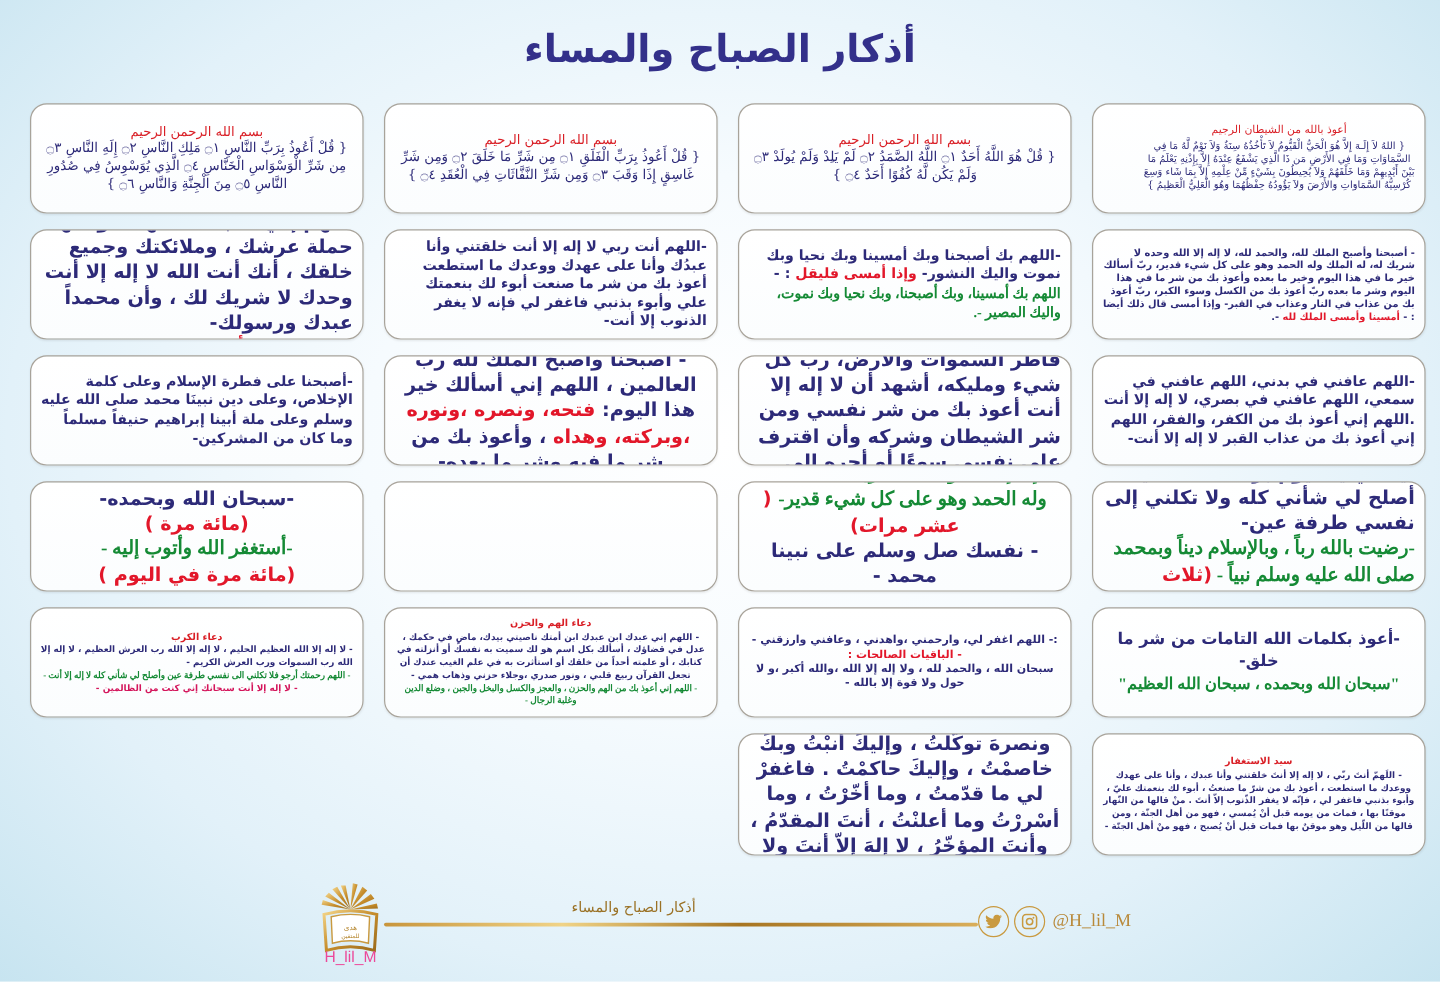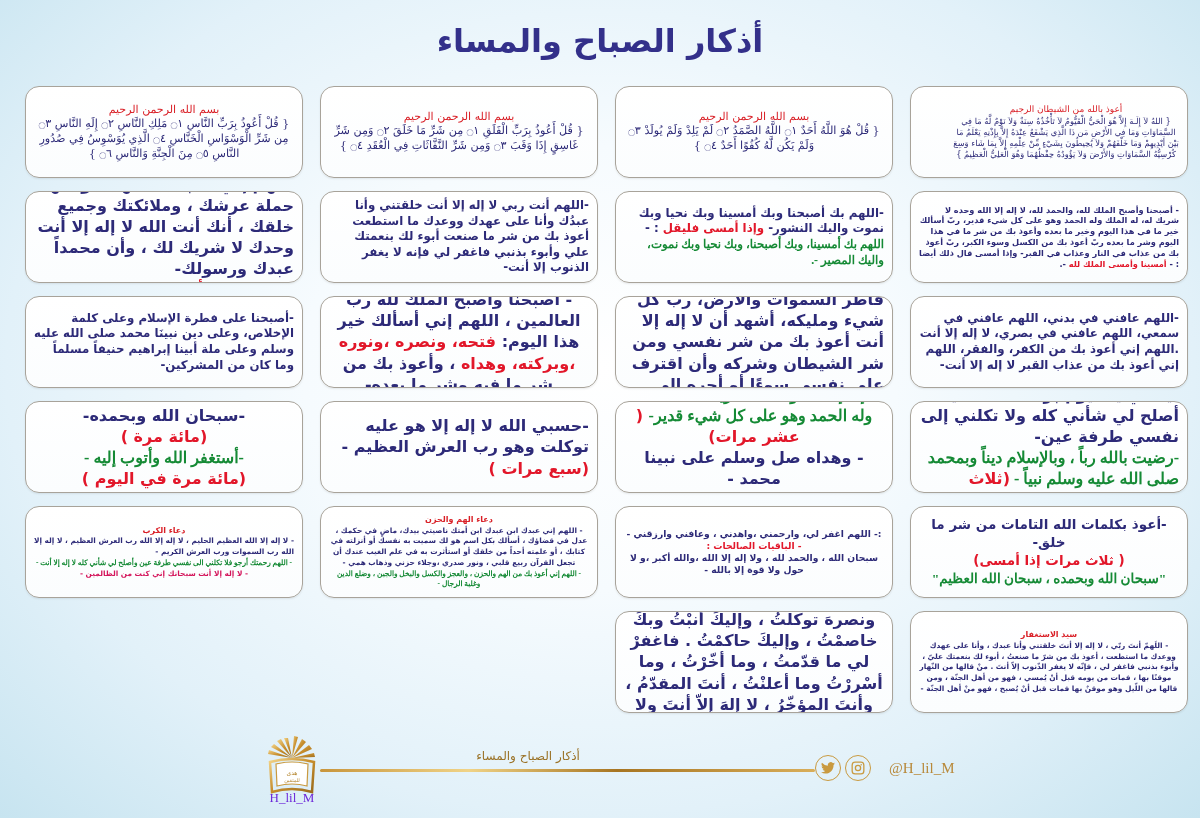--- a/index.html
+++ b/index.html
@@ -46,27 +46,27 @@
   .bold.xs p { font-size: 8.2px; }
   .bold.lg p { font-size: 11.8px; }
   .bold.xl p { font-size: 13.5px; }
   .tiny p { font-weight: bold; font-size: 7.4px; color: #2d2a78; line-height: 1.45; }
   .tiny .head { color: #d91f26; font-size: 8px; }
   .red { color: #e2172a !important; }
   .green { color: #158a35 !important; font-family: Liberation Serif, serif; }
   .pink { color: #d4155b !important; }
   .footer { position: absolute; left: 0; top: 720px; width: 1200px; height: 98px; direction: ltr; }
   .logo { position: absolute; left: 262px; top: 10px; width: 60px; height: 82px; }
-  .logo-text { position: absolute; left: 262px; top: 70px; width: 60px; text-align: center; color: #6d28d9; font-size: 13px; font-family: Liberation Serif, serif; }
+  .logo-text { position: absolute; left: 262px; top: 70px; width: 60px; text-align: center; color: #ec4899; font-size: 13px; font-family: Liberation Sans, sans-serif; }
   .gold-line { position: absolute; left: 320px; top: 49px; width: 495px; height: 3px;
     background: linear-gradient(90deg, #c8953c, #f0d387 30%, #a77522 60%, #d9ae5a 100%); border-radius: 2px; }
   .footer-title { position: absolute; left: 428px; top: 29px; width: 200px; text-align: center; color: #9a7125; font-size: 12px; direction: rtl; font-family: "DejaVu Sans", sans-serif; }
   .social { position: absolute; left: 815px; top: 35px; display: flex; align-items: center; gap: 4px; }
   .circle { width: 26px; height: 26px; border-radius: 50%; border: 1.5px solid #c99a40; display: flex; align-items: center; justify-content: center; }
-  .handle { color: #b8893a; font-family: "Liberation Serif", serif; font-size: 15px; margin-left: 14px; }
+  .handle { color: #b8893a; font-family: "Liberation Serif", serif; font-size: 15px; margin-left: 2px; }
 </style>
 </head>
 <body>
 
 <div class="title">أذكار الصباح والمساء</div>
 
 <div class="grid">
 
   <div class="card quran small">
     <p class="head">أعوذ بالله من الشيطان الرجيم</p>
@@ -130,39 +130,34 @@
     <p>
       <span class="green">-رضيت بالله رباً ، وبالإسلام ديناً وبمحمد صلى الله عليه وسلم نبياً - </span>
       <span class="red">(ثلاث مرات)</span>
     </p>
   </div>
   <div class="card bold">
     <p>
       <span class="green">-لا إله إلا الله وحده لا شريك له ،له الملك وله الحمد وهو على كل شيء قدير-</span>
       <span class="red">( عشر مرات)</span>
     </p>
-    <p>- وهداه صل وسلم على نبينا محمد -</p>
+    <p>- نفسك صل وسلم على نبينا محمد -</p>
     <p class="red">(عشر نبين )</p>
   </div>
 
   <div class="card bold left-align">
-    <p>
-      <span>-حسبي الله لا إله إلا هو عليه توكلت وهو رب العرش العظيم -</span>
-      <span class="red">(سبع مرات )</span>
-    </p>
   </div>
   <div class="card bold">
     <p>-سبحان الله وبحمده-</p>
     <p class="red">(مائة مرة )</p>
     <p class="green">-أستغفر الله وأتوب إليه -</p>
     <p class="red">(مائة مرة في اليوم )</p>
   </div>
   <div class="card bold xl">
     <p>-أعوذ بكلمات الله التامات من شر ما خلق-</p>
-    <p class="red">( ثلاث مرات إذا أمسى)</p>
     <p class="green">"سبحان الله وبحمده ، سبحان الله العظيم"</p>
   </div>
   <div class="card bold sm">
     <p>:- اللهم اغفر لي، وارحمني ،واهدني ، وعافني وارزقني -</p>
     <p class="red">- الباقيات الصالحات :</p>
     <p>سبحان الله ، والحمد لله ، ولا إله إلا الله ،والله أكبر ،و لا حول ولا قوة إلا بالله -</p>
   </div>
 
   <div class="card tiny">
     <p class="head">دعاء الهم والحزن</p>

